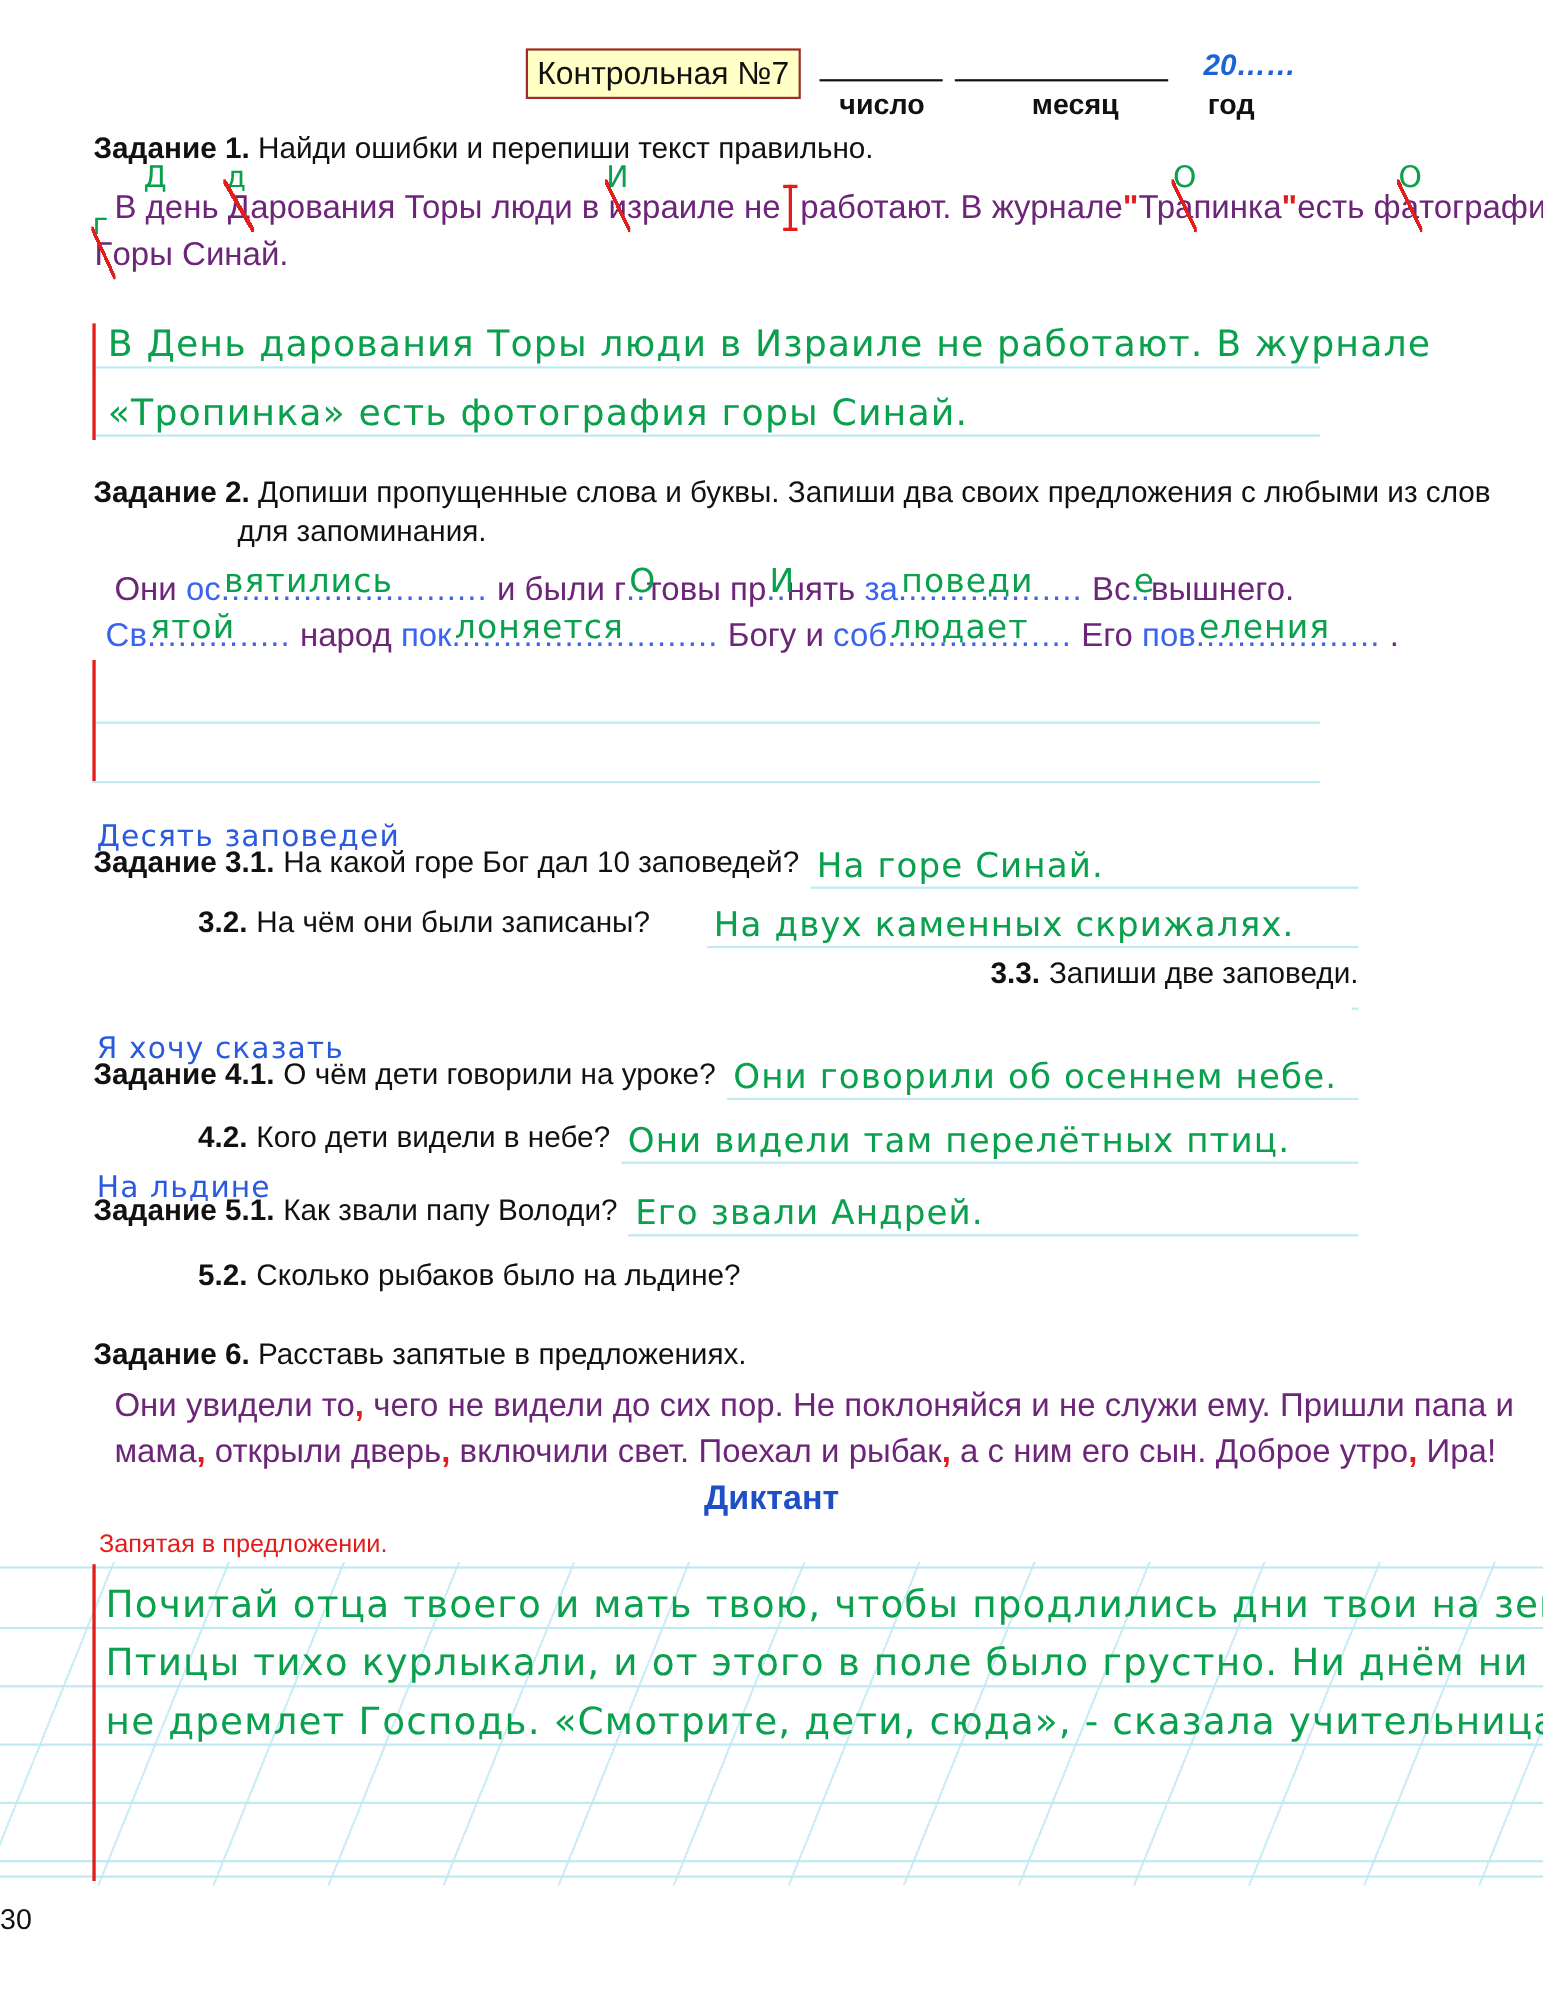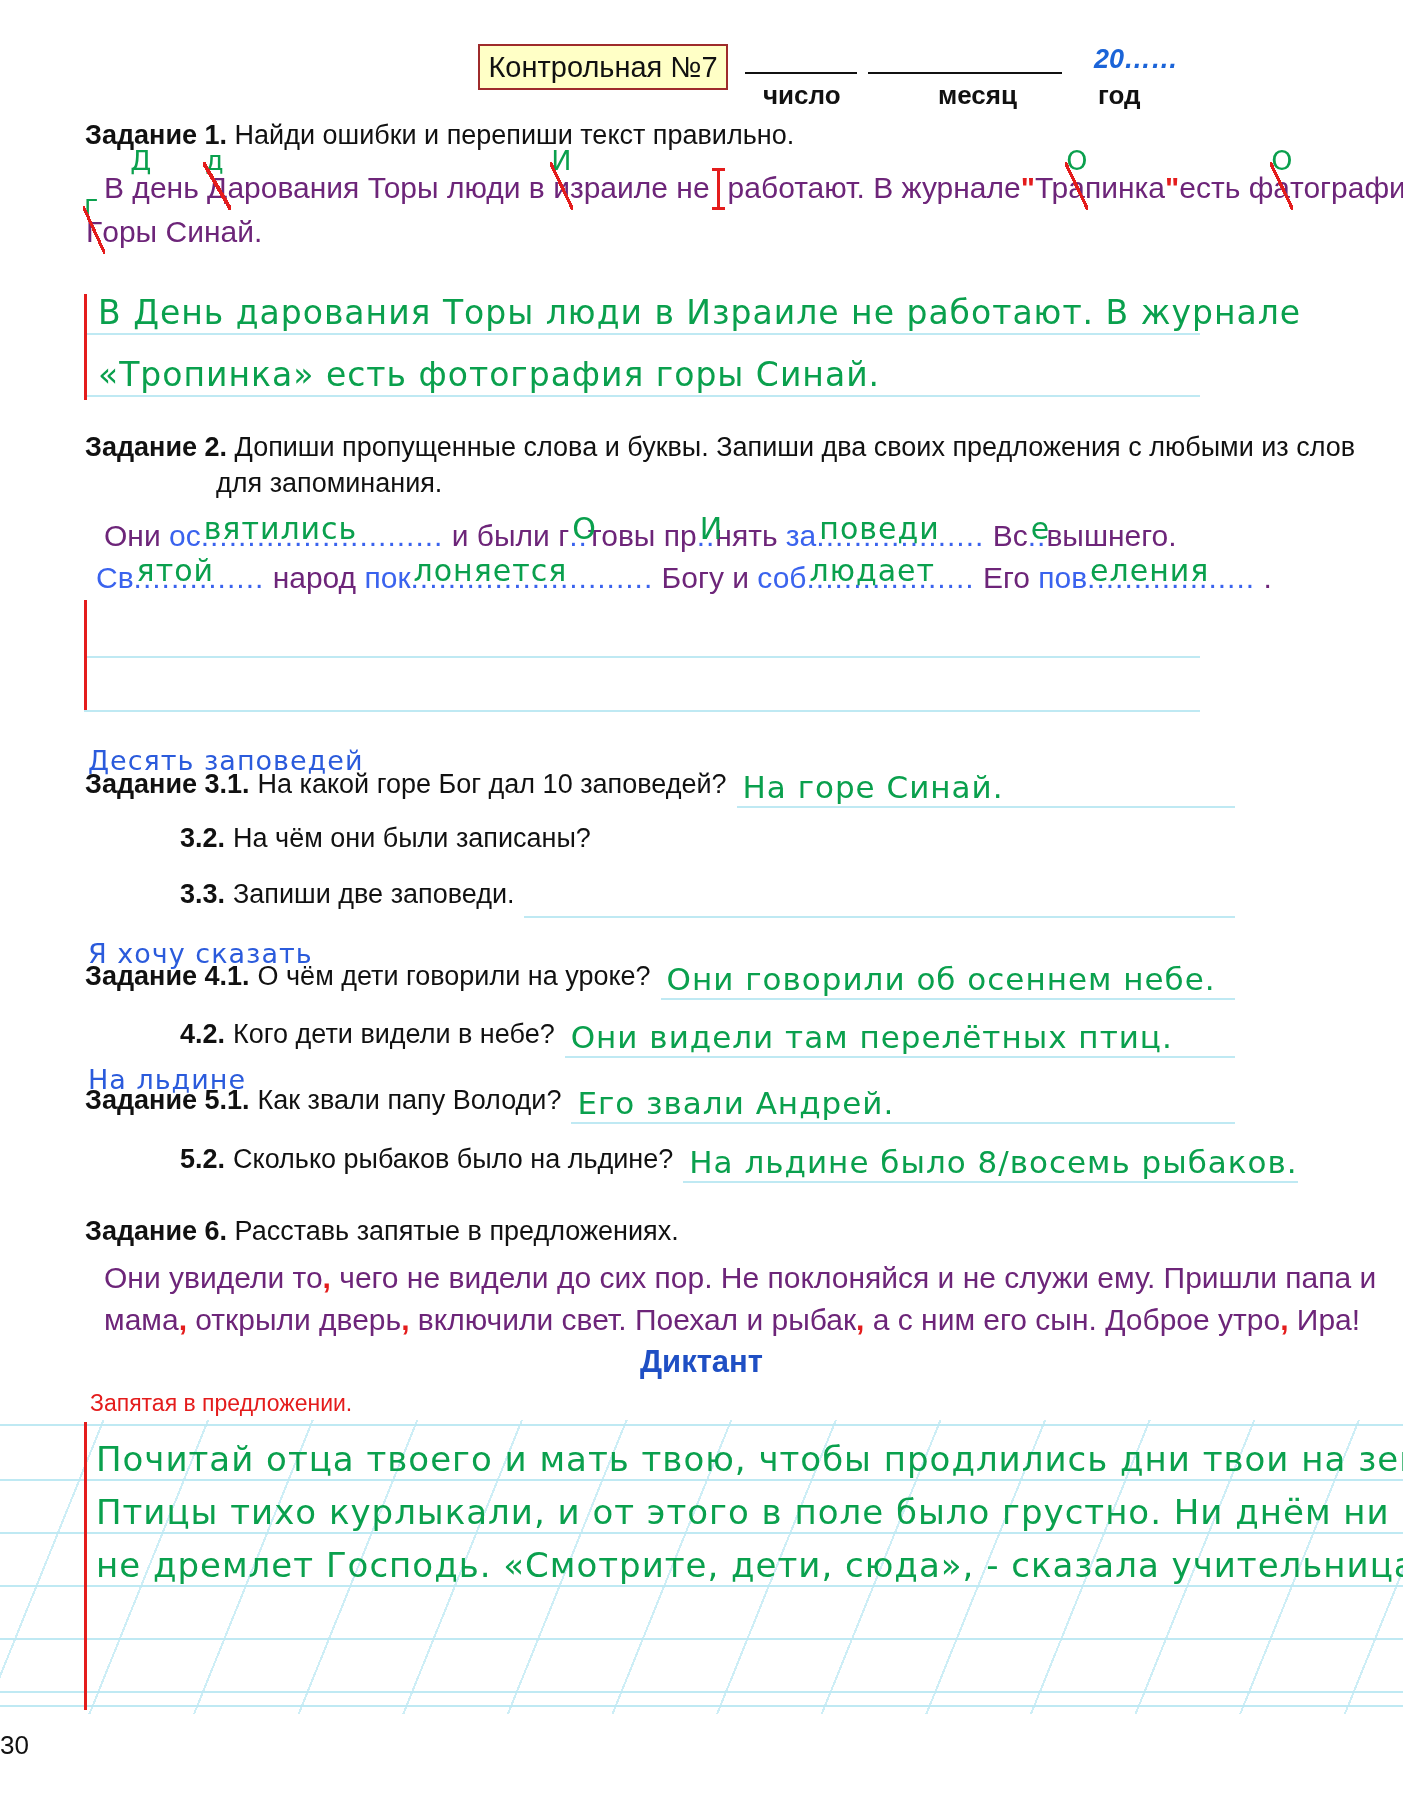--- a/index.html
+++ b/index.html
@@ -127,22 +127,23 @@
     <div class="row" style="height:52px;"></div>
   </div>
 
   <div class="abs sec-head hw" style="left:88px; top:745px;">Десять заповедей</div>
   <div class="qa" style="left:85px; top:760px; width:1150px;">
     <span class="q"><span class="lbl">Задание 3.1.</span><span>На какой горе Бог дал 10 заповедей?</span></span>
     <span class="ans hw">На горе Синай.</span>
   </div>
   <div class="qa" style="left:180px; top:814px; width:1055px;gap:42px;">
     <span class="q"><span class="lbl">3.2.</span><span>На чём они были записаны?</span></span>
+    <span class="ans hw">На двух каменных скрижалях.</span>
   </div>
-  <div class="qa" style="left:180px; top:870px; width:1055px;">
+  <div class="qa" style="left:180px; top:870px; width:1055px;flex-direction:column;">
     <span class="q"><span class="lbl">3.3.</span><span>Запиши две заповеди.</span></span>
     <span class="ans hw"></span>
   </div>
 
   <div class="abs sec-head hw" style="left:88px; top:938px;">Я хочу сказать</div>
   <div class="qa" style="left:85px; top:952px; width:1150px;">
     <span class="q"><span class="lbl">Задание 4.1.</span><span>О чём дети говорили на уроке?</span></span>
     <span class="ans hw">Они говорили об осеннем небе.</span>
   </div>
   <div class="qa" style="left:180px; top:1010px; width:1055px;">
@@ -150,21 +151,20 @@
     <span class="ans hw">Они видели там перелётных птиц.</span>
   </div>
 
   <div class="abs sec-head hw" style="left:88px; top:1064px;">На льдине</div>
   <div class="qa" style="left:85px; top:1076px; width:1150px;">
     <span class="q"><span class="lbl">Задание 5.1.</span><span>Как звали папу Володи?</span></span>
     <span class="ans hw">Его звали Андрей.</span>
   </div>
   <div class="qa" style="left:180px; top:1135px; width:1055px;">
     <span class="q"><span class="lbl">5.2.</span><span>Сколько рыбаков было на льдине?</span></span>
-    <span class="ans hw">На льдине было 8/восемь рыбаков.</span>
   </div>
 
   <div class="abs print" style="left:85px; top:1216px;">
     <span class="b">Задание 6.</span>
     <span>Расставь запятые в предложениях.</span>
   </div>
   <div class="abs tokline" style="left:104px; top:1258px;"><span class="tok c-p">Они увидели то</span><span class="tok c-r">,</span><span class="tok c-p"> чего не видели до сих пор. Не поклоняйся и не служи ему. Пришли папа и</span></div>
   <div class="abs tokline" style="left:104px; top:1300px;"><span class="tok c-p">мама</span><span class="tok c-r">,</span><span class="tok c-p"> открыли дверь</span><span class="tok c-r">,</span><span class="tok c-p"> включили свет. Поехал и рыбак</span><span class="tok c-r">,</span><span class="tok c-p"> а с ним его сын. Доброе утро</span><span class="tok c-r">,</span><span class="tok c-p"> Ира!</span></div>
 
   <div class="abs dict-heading">Диктант</div>

